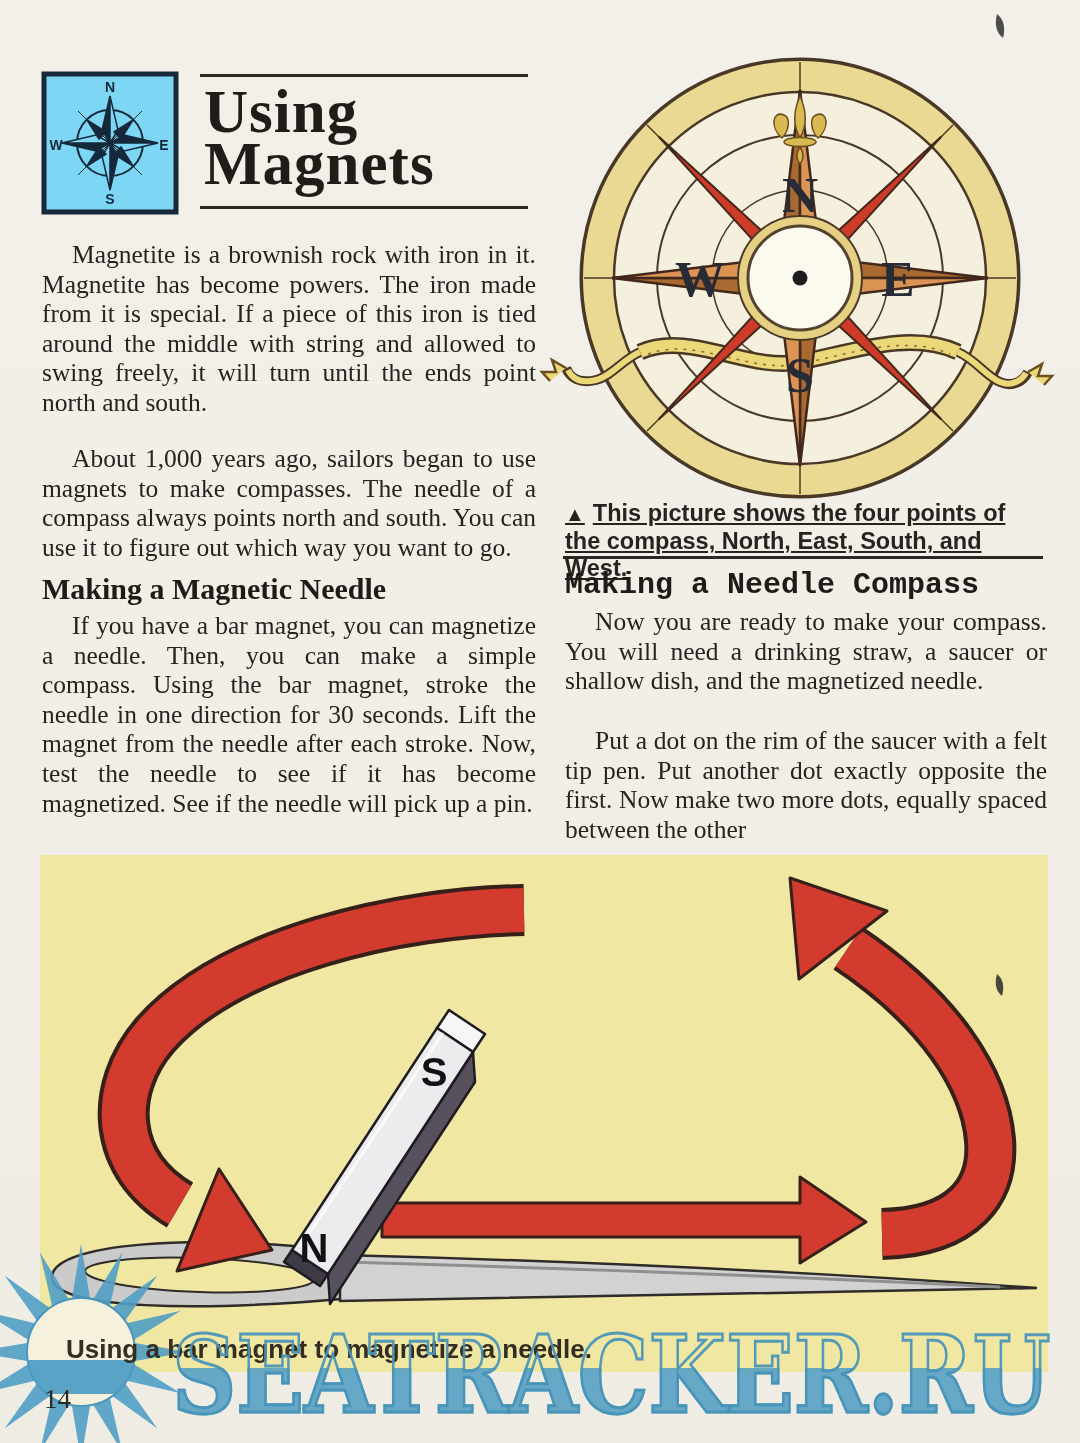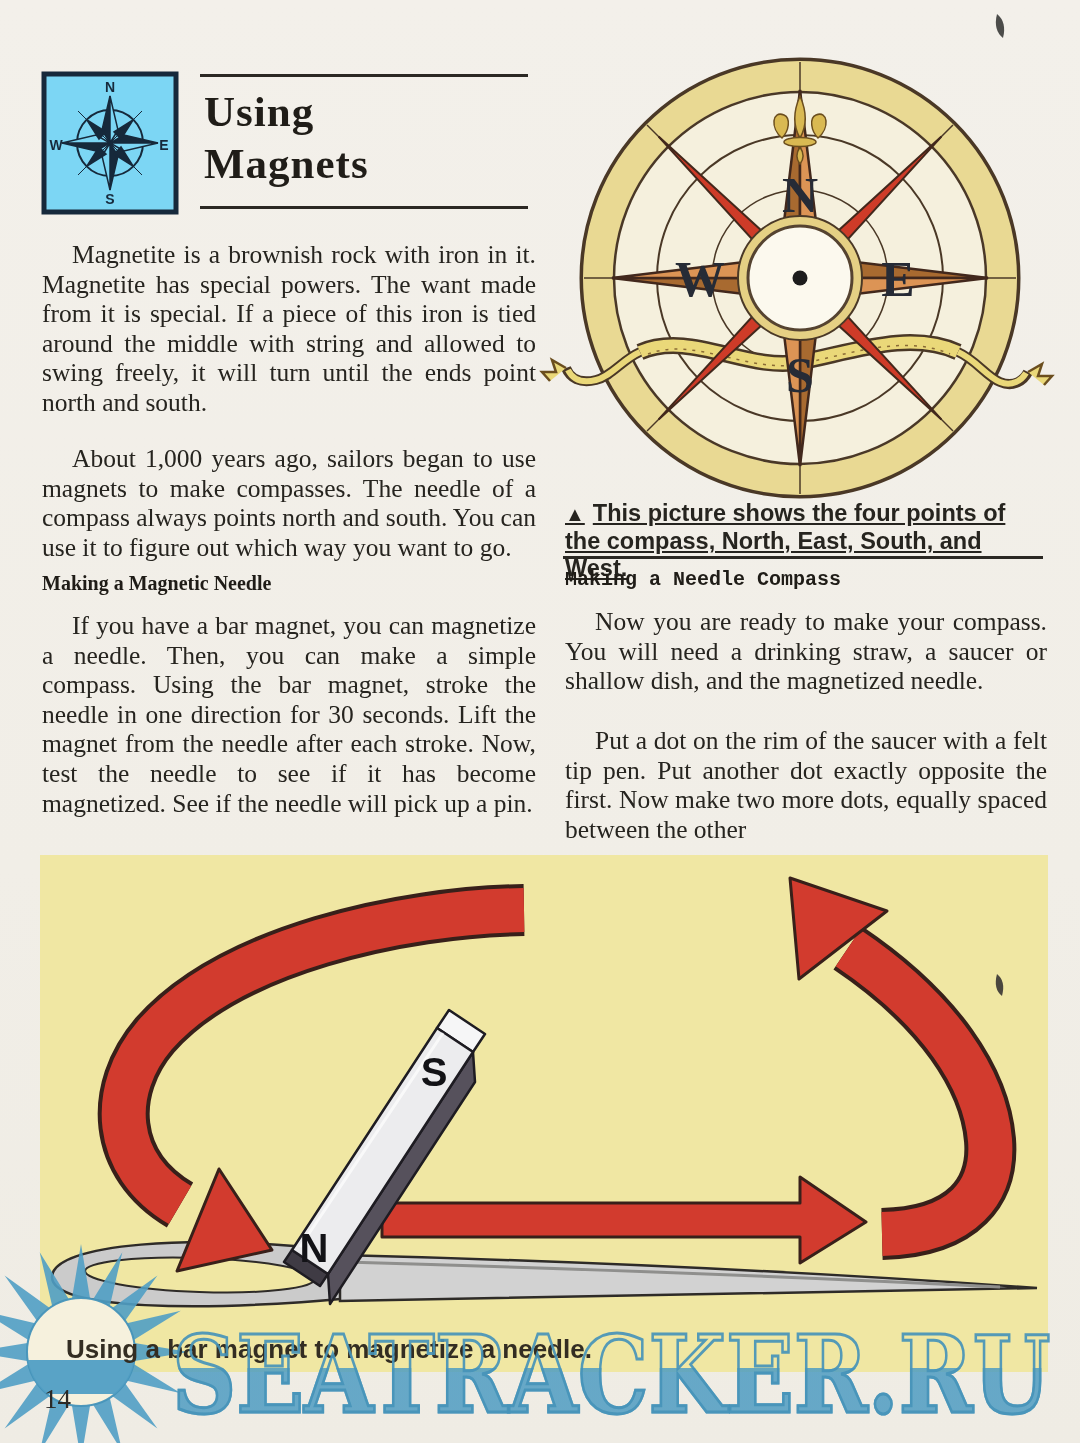--- a/index.html
+++ b/index.html
@@ -6,24 +6,24 @@
   #page{position:relative;width:1080px;height:1443px;overflow:hidden;
         background:linear-gradient(180deg,#f3f0ea 0%,#f1eee7 60%,#efece4 100%);
         font-family:"Liberation Serif",serif;}
   #art{position:absolute;left:0;top:0;z-index:1;}
   .txt{position:absolute;z-index:2;color:#26241f;}
   .para{font-size:25.5px;line-height:29.6px;text-align:justify;text-indent:30px;
         font-family:"Liberation Serif",serif;}
   .para b{font-weight:normal;}
   .col-left{left:42px;width:494px;}
   .col-right{left:565px;width:482px;}
-  .page-title{left:204px;top:86px;font-size:43px;line-height:52px;font-weight:bold;
+  .page-title{left:204px;top:86px;font-size:61px;line-height:52px;font-weight:bold;
               color:#201d18;letter-spacing:1px;font-family:"Liberation Serif",serif;}
   .hrule{position:absolute;z-index:2;background:#2b2823;height:3px;}
-  .section-heading{font-size:20px;font-weight:bold;color:#1f1c17;
+  .section-heading{font-size:30px;font-weight:bold;color:#1f1c17;
                    font-family:"Liberation Serif",serif;}
   .fig-caption{font-family:"Liberation Sans",sans-serif;font-weight:bold;
                font-size:23.5px;line-height:27px;color:#26241f;}
   .fig-caption .tri{font-size:20px;margin-right:8px;}
   .bottom-caption{position:absolute;left:66px;top:1334px;z-index:6;
                   font-family:"Liberation Sans",sans-serif;font-weight:bold;
                   font-size:26px;color:#332d22;}
   .page-number{position:absolute;left:44px;top:1384px;z-index:6;
                font-size:27px;color:#2b2925;font-family:"Liberation Serif",serif;text-align:center;}
   #sun{position:absolute;left:-34px;top:1242px;z-index:5;}
@@ -181,21 +181,21 @@
     <path d="M997,14 q10,8 6,24 q-10,-8 -6,-24 Z" fill="#4c4c4a"></path>
   </svg>
 
   <div class="hrule" style="left:200px;top:74px;width:328px;"></div>
   <div class="txt page-title">
     <div>Using</div>
     <div>Magnets</div>
   </div>
   <div class="hrule" style="left:200px;top:206px;width:328px;"></div>
 
-  <div class="txt para col-left" style="top:240px;"><b>Magnetite</b><span> is a brownish rock with iron in it. Magnetite has special powers. The want made from it is </span><b>special</b><span>. If a piece of this iron is tied around the middle with string and allowed to swing freely, it will turn until the ends point north and south.</span></div>
+  <div class="txt para col-left" style="top:240px;"><b>Magnetite</b><span> is a brownish rock with iron in it. Magnetite has become powers. The iron made from it is </span><b>special</b><span>. If a piece of this iron is tied around the middle with string and allowed to swing freely, it will turn until the ends point north and south.</span></div>
   <div class="txt para col-left" style="top:444px;"><span>About 1,000 years ago, sailors began to use </span><b>magnets</b><span> to make </span><b>compasses</b><span>. The needle of a compass always points north and south. You can use it to figure out which way you want to go.</span></div>
   <div class="txt section-heading col-left" style="top:572px;">Making a Magnetic Needle</div>
   <div class="txt para col-left" style="top:611px;"><span>If you have a bar magnet, you can magnetize a needle. Then, you can make a simple compass. Using the bar magnet, stroke the needle in one direction for 30 seconds. Lift the magnet from the needle after each stroke. Now, test the needle to see if it has become magnetized. See if the needle will pick up a pin.</span></div>
 
   <div class="txt fig-caption col-right" style="top:500px;text-decoration:underline;">
     <span class="tri">▲</span><span>This picture shows the four points of the compass, North, East, South, and West.</span>
   </div>
   <div class="hrule" style="left:563px;top:556px;width:480px;"></div>
   <div class="txt section-heading col-right" style="top:568px;font-family:Liberation Mono, monospace;">Making a Needle Compass</div>
   <div class="txt para col-right" style="top:607px;"><span>Now you are ready to make your compass. You will need a drinking straw, a saucer or shallow dish, and the magnetized needle.</span></div>

